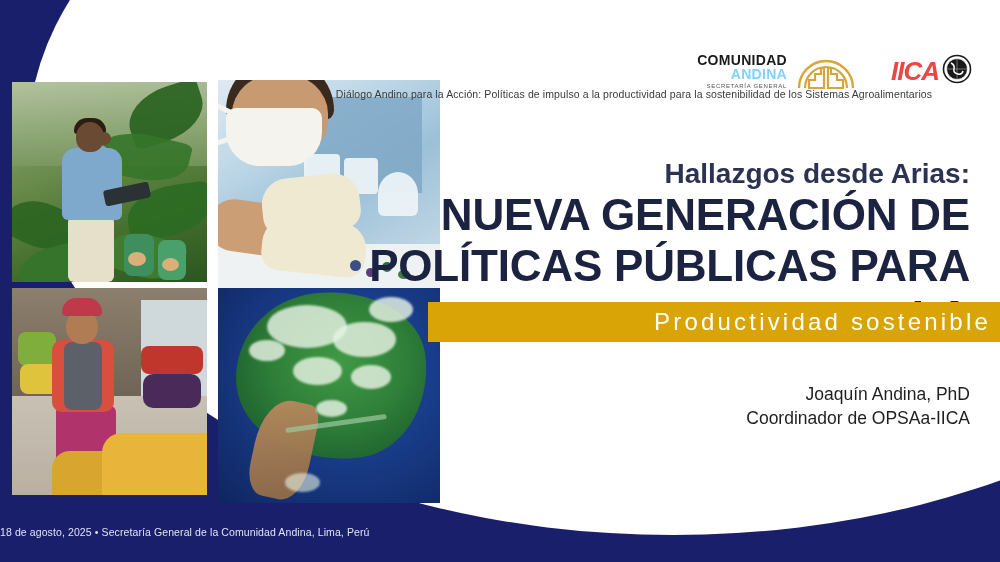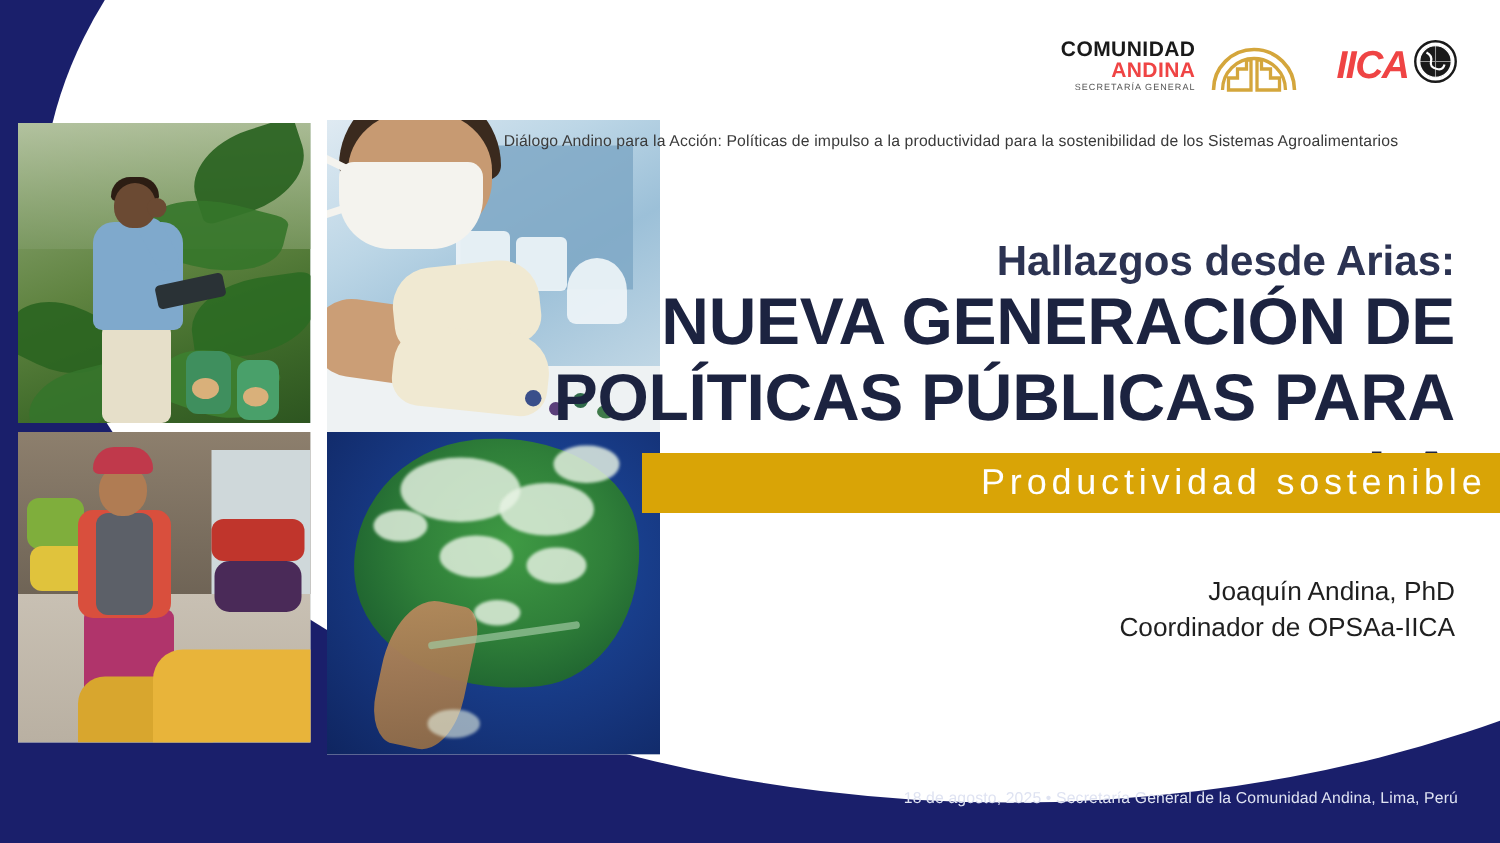--- a/index.html
+++ b/index.html
@@ -181,29 +181,29 @@
   .sat-cloud.c6 { left:44%; top:52%; width:14%; height:8%; }
   .sat-cloud.c7 { left:68%; top:4%;  width:20%; height:12%; }
   .sat-cloud.c8 { left:30%; top:86%; width:16%; height:9%; opacity:.6; }
   .sat-river { position:absolute; left:30%; top:62%; width:46%; height:5px;
     background:#9ec8a0; border-radius:3px; transform:rotate(-8deg); opacity:.7; }
 
   
   #logo-bar {
     position: absolute;
     right: 28px;
-    top: 20px;
+    top: 48px;
     display: flex;
     align-items: center;
-    gap: 26px;
+    gap: 36px;
   }
   .ca-logo { display:flex; align-items:center; gap:10px; }
   .ca-text { text-align:right; line-height:1.02; }
   .ca-l1 { font-size:14px; font-weight:bold; letter-spacing:.3px; color:#1a1a1a; }
-  .ca-l2 { font-size:14px; font-weight:bold; letter-spacing:.3px; color:#ef4444;text-align:right; }
+  .ca-l2 { font-size:14px; font-weight:bold; letter-spacing:.3px; color:#7dd3fc;text-align:right; }
   .ca-l3 { font-size:6px; letter-spacing:.7px; color:#555; margin-top:2px; }
   .iica-logo { display:flex; align-items:center; gap:3px; }
   .iica-word {
     font-size:26px; font-weight:bold; font-style:italic;
     letter-spacing:-1px; color:#ef4444;
   }
 
   
   #event-line {
     position: absolute;
@@ -261,21 +261,21 @@
     text-align: right;
     color: #1f1f1f;
     font-size: 17.5px;
     line-height: 1.35;
   }
   #footer-text {
     position: absolute;
     left: 0;
     right: 0;
     bottom: 24px;
-    text-align: right;
+    text-align: left;
     color: #dfe3f2;
     font-size: 10.5px;
     letter-spacing: .1px;
     padding-right: 28px;
   }
 </style>
 </head>
 <body>
 
 <div id="slide">

